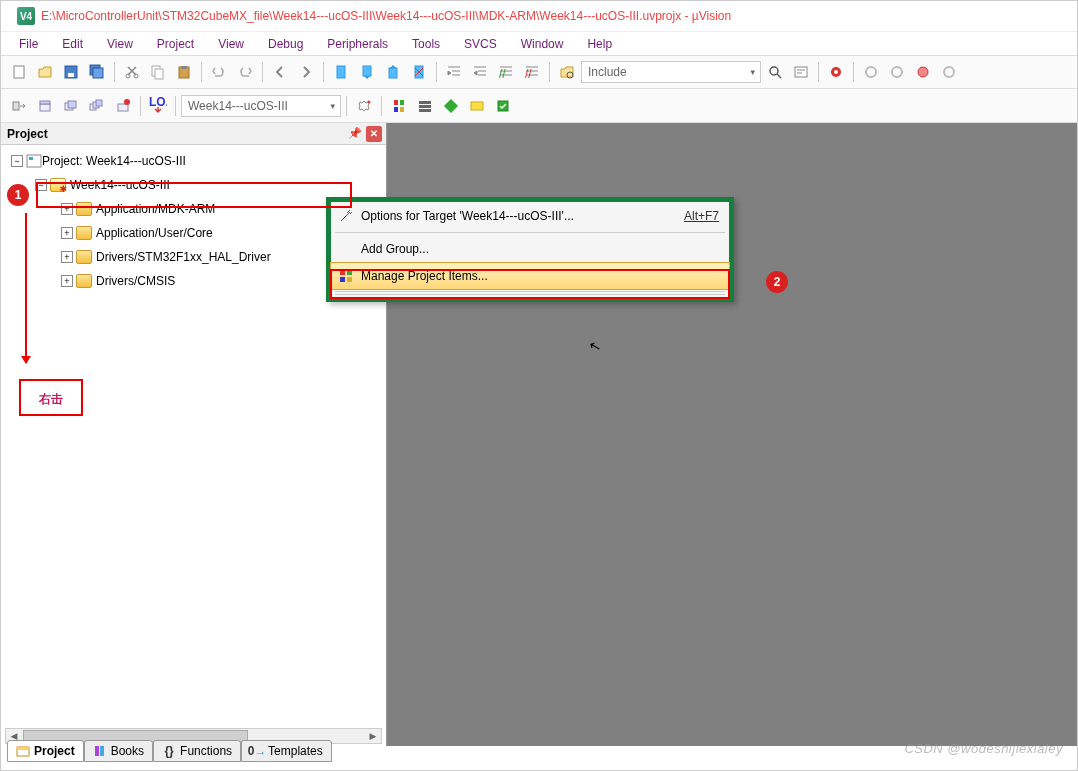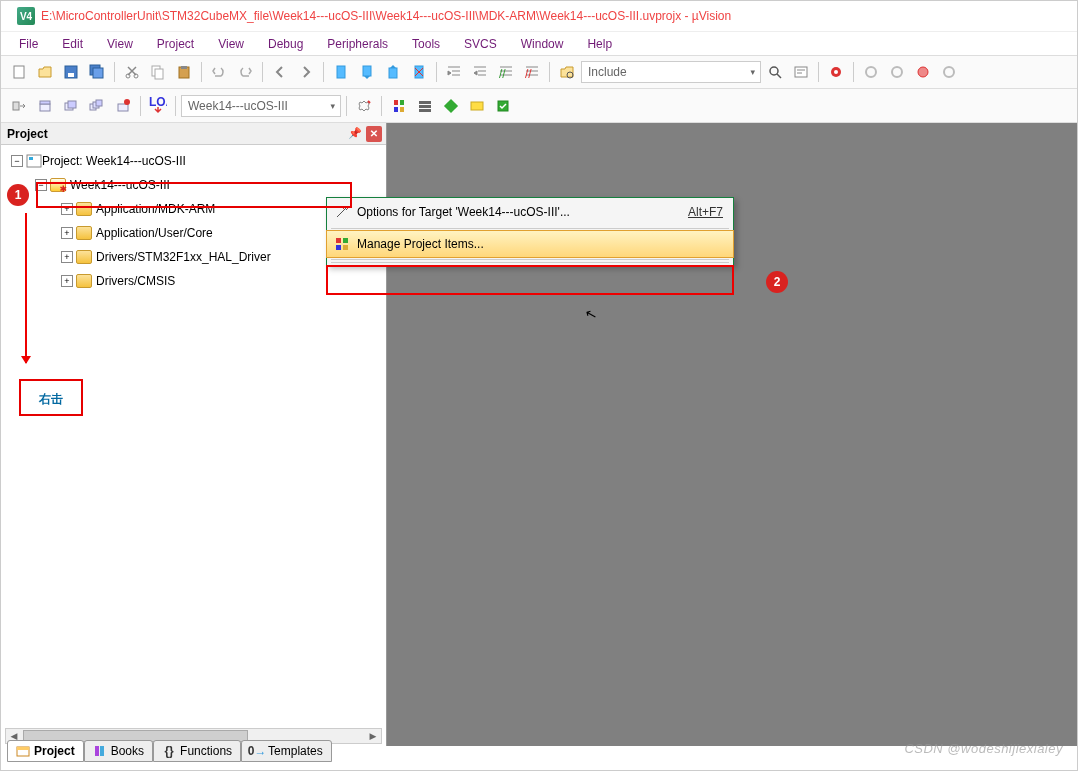--- a/index.html
+++ b/index.html
@@ -29,23 +29,23 @@
 .target-icon { width:16px;height:14px;background:linear-gradient(#ffe,#fc3);border:1px solid #c93;border-radius:2px;position:relative; }
 .target-icon::after { content:"✱"; position:absolute; right:-2px; bottom:-3px; font-size:9px; color:#d22; }
 .cmsis-icon { width:14px;height:14px;background:#3a3;transform:rotate(45deg);margin-right:6px;margin-left:1px; }
 .indent-1 { padding-left: 8px; }
 .indent-2 { padding-left: 32px; }
 .indent-3 { padding-left: 58px; }
 .red-box { position: absolute; border: 2px solid #e60000; pointer-events: none; }
 .red-badge { position: absolute; width: 22px; height: 22px; border-radius: 50%; background: #d9221f; color: #fff; display: flex; align-items: center; justify-content: center; font-weight: bold; font-size: 12px; }
 .red-arrow { position: absolute; width: 2px; background: #e00; }
 .red-arrow::after { content:""; position:absolute; bottom:-1px; left:-4px; border-left:5px solid transparent; border-right:5px solid transparent; border-top:8px solid #e00; }
-.annotation-box { position: absolute; border: 2px solid #e60000; padding: 6px 18px; color: #0369a1; font-weight: bold; font-size: 18px; }
+.annotation-box { position: absolute; border: 2px solid #e60000; padding: 6px 18px; color: #be185d; font-weight: bold; font-size: 18px; }
 .editor-area { flex: 1; background: #808080; position: relative; }
-.context-menu { position: absolute; left: 325px; top: 196px; width: 408px; background: #f5f5f5; border: 1px solid #15803d; box-shadow: 3px 3px 6px rgba(0,0,0,0.25); }
+.context-menu { position: absolute; left: 325px; top: 196px; width: 408px; background: #f5f5f5; border: 5px solid #15803d; box-shadow: 3px 3px 6px rgba(0,0,0,0.25); }
 .cm-item { height: 28px; display: flex; align-items: center; padding: 0 10px 0 30px; position: relative; cursor: default; }
 .cm-item .cm-icon { position: absolute; left: 6px; width: 18px; height: 18px; display: flex; align-items: center; justify-content: center; }
 .cm-item .shortcut { margin-left: auto; color: #333; text-decoration: underline; }
 .cm-sep { height: 1px; background: #ccc; margin: 2px 4px; }
 .cm-highlight { background: linear-gradient(#fff3c2,#ffd77a); border: 1px solid #e0a030; margin: -1px; }
 .cm-redbox { position: absolute; border: 2px solid #e00; pointer-events: none; left: -1px; right: -1px; top: 67px; height: 30px; }
 .cursor-arrow { position:absolute; left:258px; top:75px; font-size:14px; color:#000; transform: rotate(-15deg); }
 .bottom-tabs { position: absolute; bottom: 8px; left: 6px; display: flex; gap: 0; }
 .btab { border: 1px solid #999; border-top-left-radius: 3px; border-top-right-radius: 3px; padding: 3px 8px; background: #eee; display: flex; align-items: center; gap: 4px; font-size: 11px; cursor:pointer; }
 .btab.active { background: #fff; font-weight: bold; }
@@ -415,20 +415,23 @@
     <span class="cm-icon">
         <svg width="16" height="16">
           <path d="M3 13l8-8m-1-2l3 3" stroke="#555"></path>
           <path d="M11 2l1 1M13 4l1 1M10 5l-1-1" stroke="#d33"></path>
         </svg>
       </span>
     <span>Options for Target 'Week14---ucOS-III'...</span>
     <span class="shortcut">Alt+F7</span>
   </div>
   <div class="cm-sep"></div>
+  <div class="cm-item">
+    <span>Add Group...</span>
+  </div>
   <div class="cm-item cm-highlight">
     <span class="cm-icon">
         <svg width="16" height="16">
           <rect x="2" y="2" width="5" height="5" fill="#d33"></rect>
           <rect x="9" y="2" width="5" height="5" fill="#3a3"></rect>
           <rect x="2" y="9" width="5" height="5" fill="#33d"></rect>
           <rect x="9" y="9" width="5" height="5" fill="#da3"></rect>
         </svg>
       </span>
     <span>Manage Project Items...</span>

